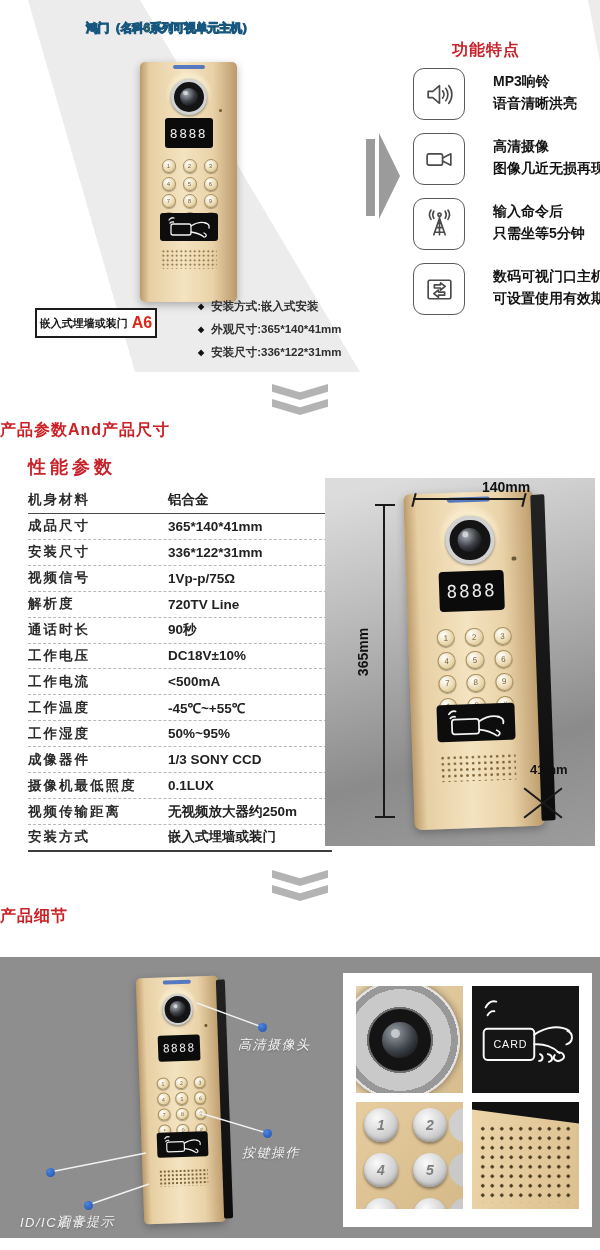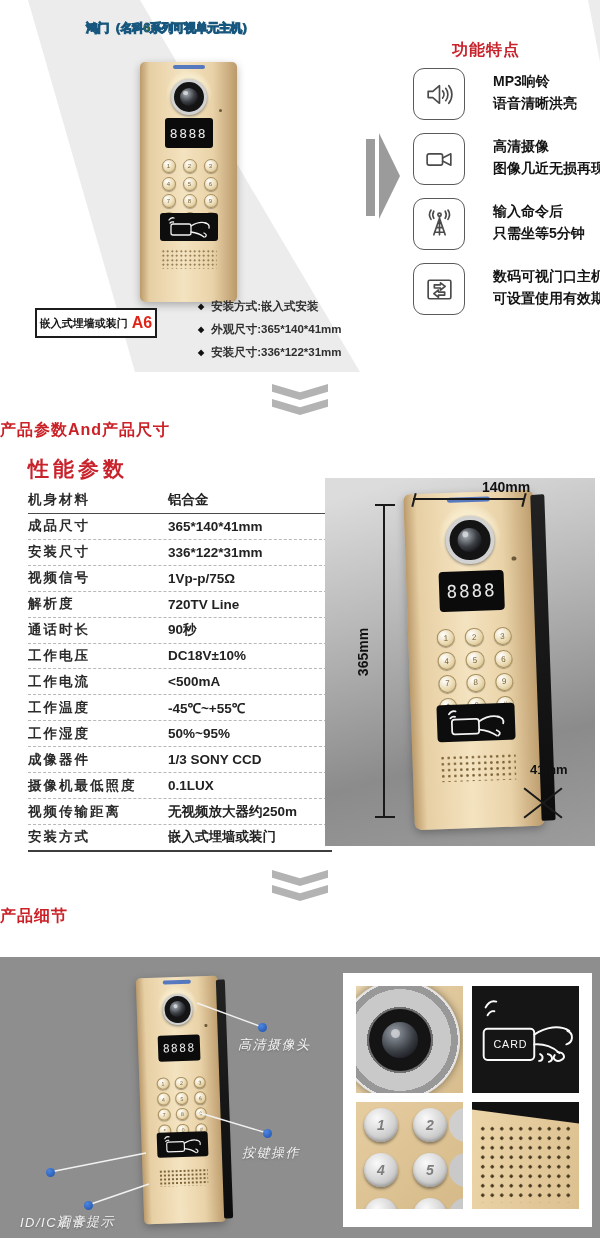--- a/index.html
+++ b/index.html
@@ -30,21 +30,21 @@
   .model-box .mlabel{font-size:11px;font-weight:bold;color:#111;}
   .model-box .mname{font-size:16px;font-weight:bold;color:#e02518;}
   .bullets{position:absolute;left:198px;top:299px;}
   .bullet{font-size:11.5px;font-weight:600;color:#2f2f2f;margin-bottom:8px;white-space:nowrap;}
   .bullet::before{content:"◆";font-size:8px;color:#111;margin-right:7px;vertical-align:1px;}
   
   .chev{position:absolute;left:272px;width:56px;height:16px;background:#b3b3b3;
         clip-path:polygon(0 0,50% 52%,100% 0,100% 48%,50% 100%,0 48%);}
   .div-label{position:absolute;left:0;width:508px;text-align:left;font-size:16px;font-weight:bold;color:#cb2026;letter-spacing:1px;}
   
-  .specs-title{position:absolute;left:28px;top:455px;font-size:21px;font-weight:bold;color:#c8232c;letter-spacing:4px;}
+  .specs-title{position:absolute;left:28px;top:455px;font-size:18px;font-weight:bold;color:#c8232c;letter-spacing:4px;}
   .spec-table{position:absolute;left:28px;top:488px;width:304px;height:364px;display:flex;flex-direction:column;}
   .spec-row{flex:1;display:flex;align-items:center;border-bottom:1px dashed #b8b8b8;}
   .spec-row:first-child{border-bottom:1.5px solid #4a4a4a;justify-content:flex-end;}
   .spec-row:last-child{border-bottom:2px solid #3d3d3d;}
   .spec-label{width:140px;font-size:13.5px;font-weight:600;color:#2b2b2b;letter-spacing:2px;white-space:nowrap;}
   .spec-value{flex:1;font-size:13.5px;font-weight:600;color:#222;white-space:nowrap;}
   
   .dim-image{position:absolute;left:325px;top:478px;width:270px;height:368px;overflow:hidden;
              background:linear-gradient(165deg,#dcdcdc 5%,#b9b9b9 35%,#8b8b8b 72%,#9c9c9c 100%);}
   .dim-wline{position:absolute;left:88px;top:20px;width:112px;border-top:2px solid #1a1a1a;}

